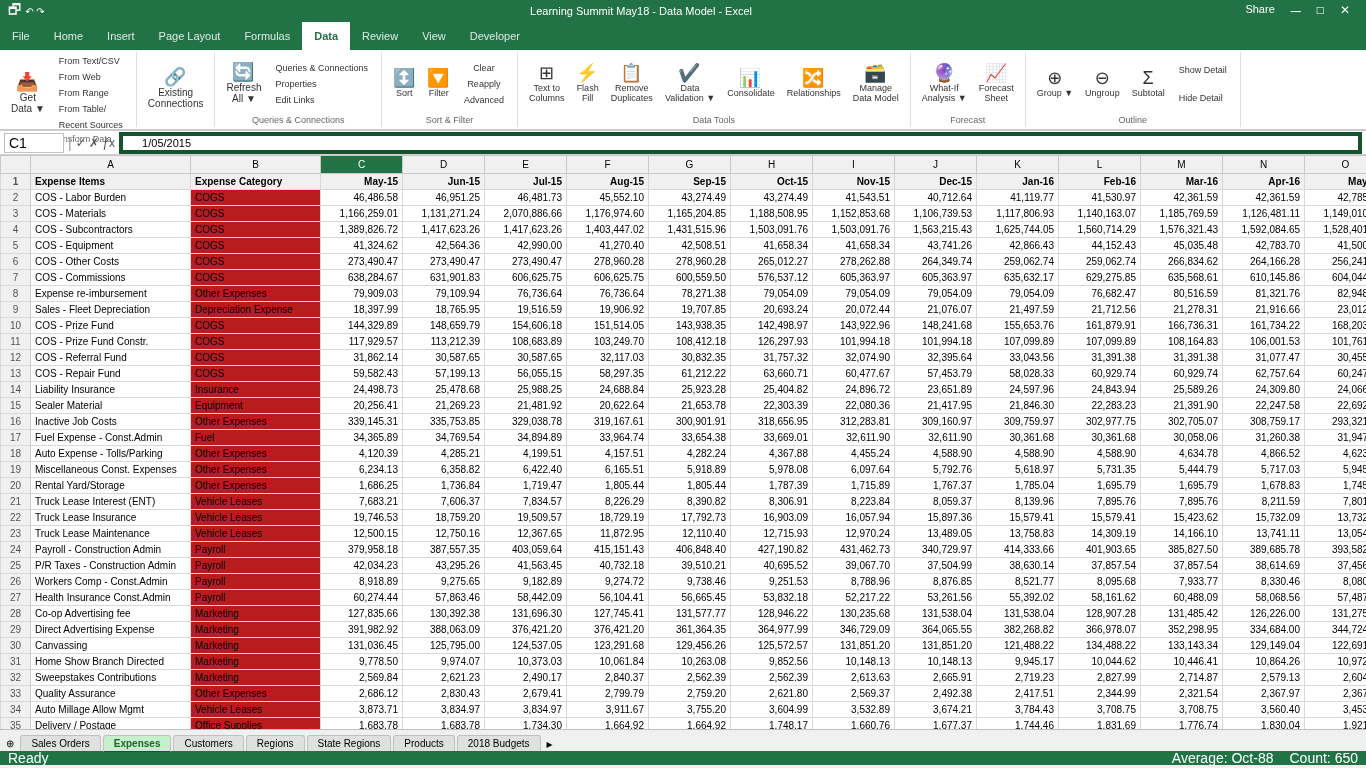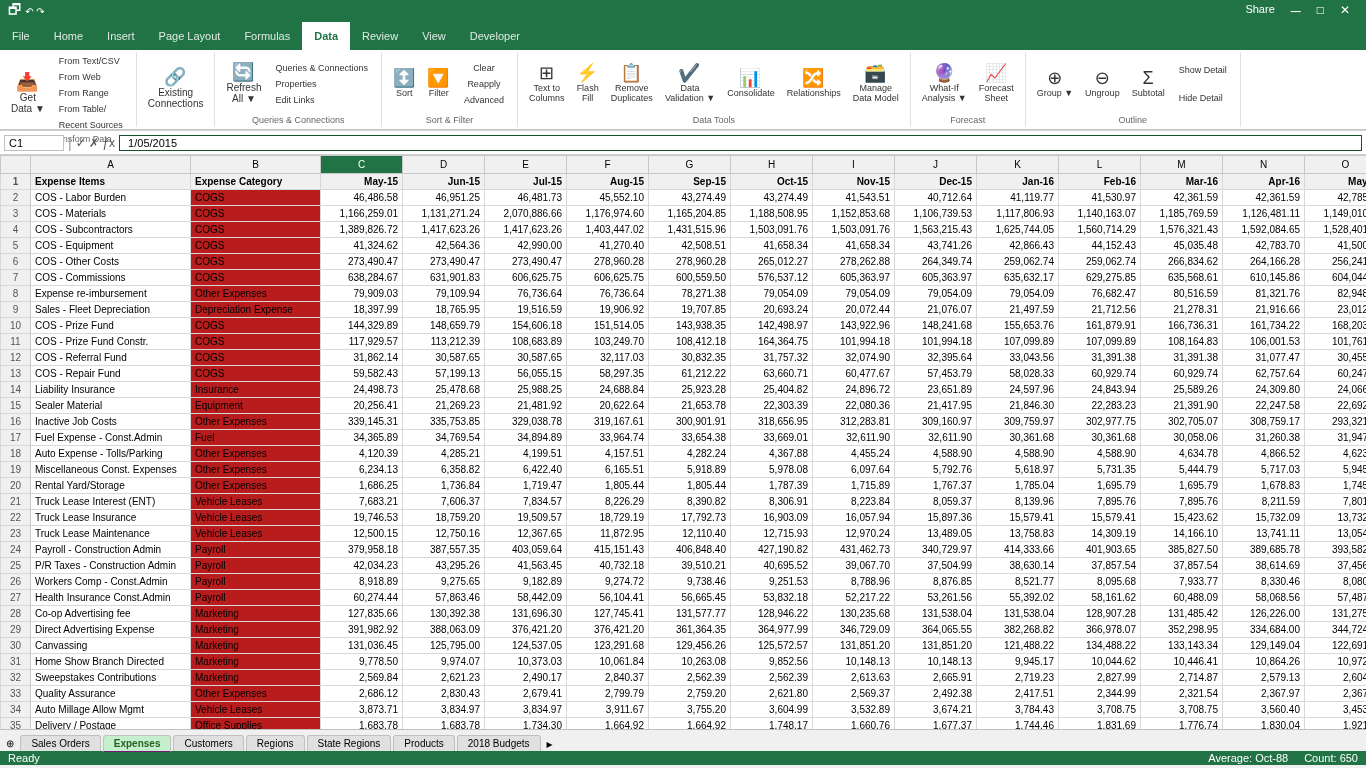--- a/index.html
+++ b/index.html
@@ -19,23 +19,23 @@
     .ribbon-group { border-right: 1px solid #e0e0e0; padding: 2px 6px; display: flex; flex-direction: column; align-items: center; min-width: 60px; }
     .ribbon-group-label { font-size: 9px; color: #666; margin-top: auto; padding-top: 2px; text-align: center; }
     .ribbon-buttons { display: flex; gap: 2px; flex: 1; align-items: center; }
     .ribbon-btn { display: flex; flex-direction: column; align-items: center; justify-content: center; padding: 2px 4px; cursor: pointer; border: 1px solid transparent; border-radius: 2px; min-width: 32px; font-size: 9px; color: #333; }
     .ribbon-btn .icon { font-size: 18px; line-height: 1; margin-bottom: 1px; }
     .ribbon-btn.large { font-size: 10px; }
     .ribbon-sm-btn { font-size: 9px; color: #333; padding: 1px 6px; cursor: pointer; border: 1px solid transparent; border-radius: 2px; white-space: nowrap; }
 
     
     #formula-bar { display: flex; align-items: center; height: 24px; background: white; border-bottom: 1px solid #d0d0d0; padding: 0 4px; gap: 4px; }
-    #cell-ref { width: 60px; border: 1px solid #c0c0c0; padding: 1px 4px; font-size: 11px; }
+    #cell-ref { width: 60px; border: 1px solid #c0c0c0; padding: 1px 4px; font-size: 14px; }
     .formula-sep { color: #999; font-size: 14px; }
-    #formula-input { flex: 1; border: 1px solid #14532d; padding: 1px 8px; font-size: 11px; }
+    #formula-input { flex: 1; border: 4px solid #14532d; padding: 1px 19px; font-size: 11px; }
 
     
     #spreadsheet { display: flex; flex-direction: column; height: calc(768px - 22px - 28px - 80px - 24px - 22px - 18px); overflow: hidden; }
     
     #sheet-area { display: flex; flex: 1; overflow: hidden; }
     
     #grid-scroll { flex: 1; overflow: auto; position: relative; }
     
     table#main-grid { border-collapse: collapse; font-size: 10px; white-space: nowrap; }
     table#main-grid th { background: #f0f0f0; border: 1px solid #c8c8c8; padding: 1px 4px; font-weight: normal; text-align: center; min-width: 50px; height: 18px; font-size: 10px; position: sticky; top: 0; z-index: 10; }
@@ -51,34 +51,35 @@
     .header-row td { font-weight: bold; background: #f0f0f0 !important; font-size: 10px; }
     
     
     #sheet-tabs { height: 22px; background: #f0f0f0; border-top: 1px solid #c0c0c0; display: flex; align-items: flex-end; padding-left: 4px; }
     .sheet-tab { padding: 2px 10px; border: 1px solid #c0c0c0; border-bottom: none; background: #e0e0e0; cursor: pointer; font-size: 10px; margin-right: 2px; border-radius: 3px 3px 0 0; }
     .sheet-tab.active { background: white; border-bottom: 1px solid #701a75; margin-bottom: -1px; font-weight: 600; }
     .sheet-tab.green { background: #c6efce; color: #276221; }
     .sheet-tab.green.active { background: #c6efce; }
 
     
-    #status-bar { height: 14px; background: #217346; color: white; display: flex; align-items: center; justify-content: space-between; padding: 0 8px; font-size: 11px; }
+    #status-bar { height: 14px; background: #217346; color: white; display: flex; align-items: center; justify-content: space-between; padding: 0 8px; font-size: 14px; }
     #status-bar .status-info { display: flex; gap: 16px; }
 
     
     .col-header-selected { background: #217346 !important; color: white !important; }
   </style>
 </head>
 <body>
 
 <div id="title-bar">
   <div style="display:flex;gap:4px;align-items:center;">
     <span style="color:white;font-size:14px;">🗗</span>
     <span style="color:white;font-size:10px;">↶ ↷</span>
   </div>
+  <div class="title">Learning Summit May18 - Data Model - Excel</div>
   <div style="display:flex;gap:0px;">
     <span style="color:white;padding:0 8px;cursor:pointer;">Share</span>
     <span style="color:white;padding:0 8px;font-size:14px;cursor:pointer;">─</span>
     <span style="color:white;padding:0 8px;font-size:12px;cursor:pointer;">□</span>
     <span style="color:white;padding:0 8px;font-size:12px;cursor:pointer;">✕</span>
   </div>
 </div>
 
 <div id="ribbon">
   <div id="ribbon-tabs">
@@ -456,21 +457,21 @@
             </tr>
             <tr>
               <td class="row-num">11</td>
               <td class="col-a">COS - Prize Fund Constr.</td>
               <td class="col-b">COGS</td>
               <td class="data-col">117,929.57</td>
               <td class="data-col">113,212.39</td>
               <td class="data-col">108,683.89</td>
               <td class="data-col">103,249.70</td>
               <td class="data-col">108,412.18</td>
-              <td class="data-col">164,364.75</td>
+              <td class="data-col">126,297.93</td>
               <td class="data-col">101,994.18</td>
               <td class="data-col">101,994.18</td>
               <td class="data-col">107,099.89</td>
               <td class="data-col">107,099.89</td>
               <td class="data-col">108,164.83</td>
               <td class="data-col">106,001.53</td>
               <td class="data-col">101,761.47</td>
             </tr>
             <tr>
               <td class="row-num">12</td>

